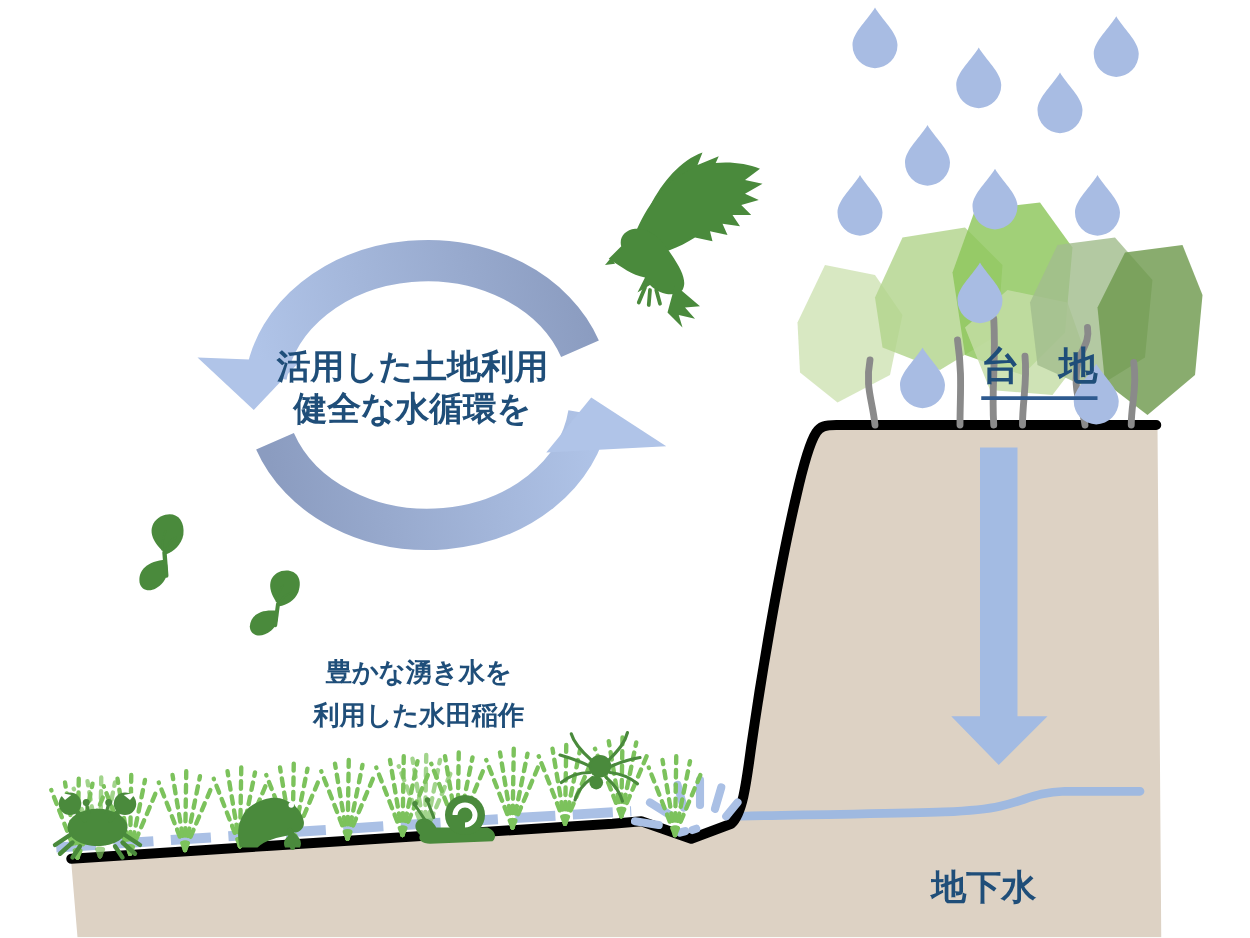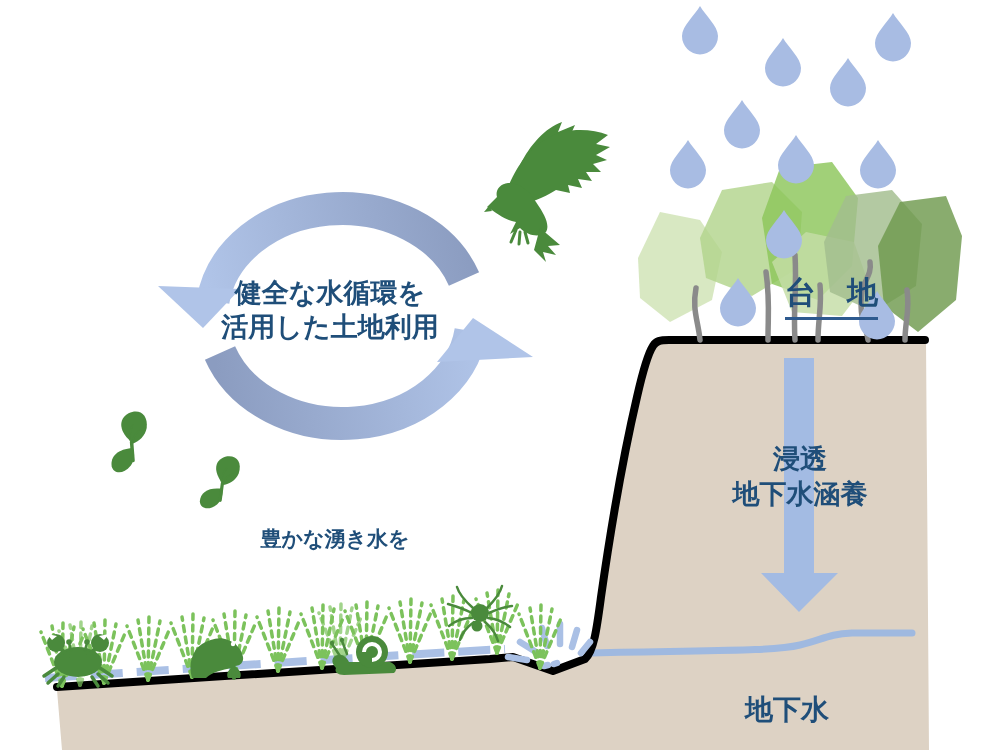--- a/index.html
+++ b/index.html
@@ -187,33 +187,30 @@
     <path d="M540,228 L560,245 L548,246 L556,255 L543,252 L546,262 L534,250 Z"></path>
     <path d="M516,230 L511,242 M520,232 L519,244 M525,232 L528,243" stroke="#4a8a3c" stroke-width="3" fill="none" stroke-linecap="round"></path>
     <path d="M489,206 L484,212 L492,211 Z"></path>
   </g>
 
   <use href="#butterfly" transform="translate(132,446) rotate(-20)"></use>
   <use href="#butterfly" transform="translate(222,487) rotate(-8) scale(0.92)"></use>
 </svg>
 
 <div class="lbl center cycle-label">
+  <div>活用した土地利用</div>
   <div>健全な水循環を</div>
-  <div>活用した土地利用</div>
 </div>
 
 
 <div class="lbl center spring-rice-label">
   <div>豊かな湧き水を</div>
+  <div>利用した水田稲作</div>
 </div>
 
 <div class="lbl daichi-label">
   <span class="underlined">台　地</span>
 </div>
 
-<div class="lbl center infiltration-label">
-  <div>浸透</div>
-  <div>地下水涵養</div>
-</div>
 
 <div class="lbl groundwater-label">地下水</div>
 
 </div>
 
 </body></html>

